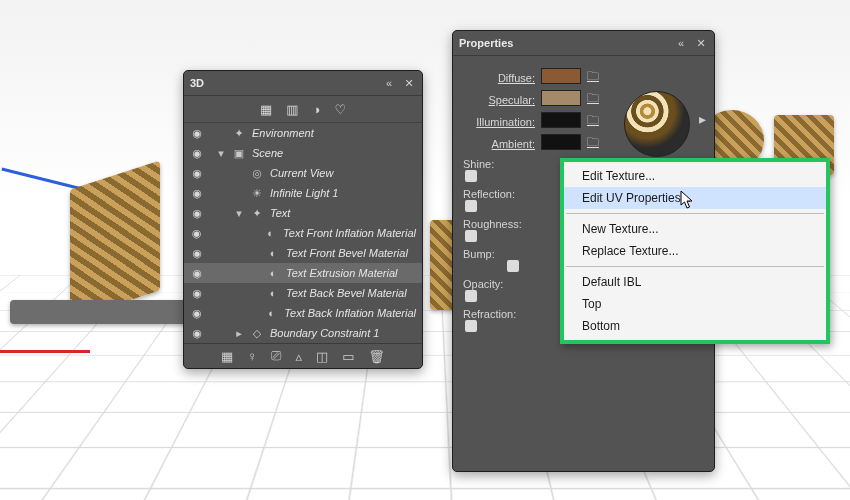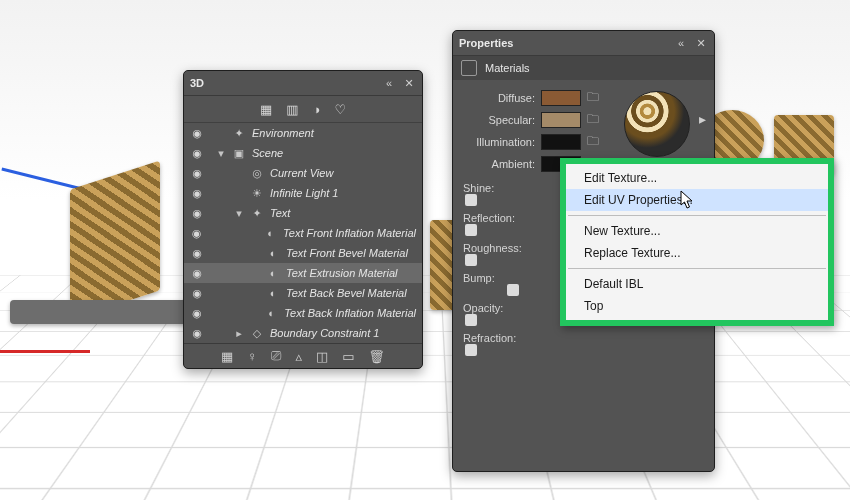--- a/index.html
+++ b/index.html
@@ -33,34 +33,34 @@
   .row.sel{background:#6a6a6a;}
   .eye{width:14px;text-align:center;color:#d8d8d8;}
   .tw{width:10px;text-align:center;color:#c4c4c4;}
   .nic{width:14px;height:14px;display:inline-flex;align-items:center;justify-content:center;color:#c9c9c9;}
   .lbl{white-space:nowrap;color:#e4e4e4;font-style:italic;}
   .ind1{padding-left:18px;} .ind2{padding-left:34px;}
   .panel-foot{height:24px;border-top:1px solid #3a3a3a;display:flex;align-items:center;justify-content:center;gap:14px;color:#cfcfcf;}
   .panel-foot span{font-size:13px;}
   
   .prop-body{padding:8px 10px 10px 10px;}
-  .prow{display:flex;align-items:center;height:20px;margin-bottom:2px;}
+  .prow{display:flex;align-items:flex-end;height:20px;margin-bottom:2px;text-decoration:underline;}
   .plab{width:72px;text-align:right;padding-right:6px;color:#d8d8d8;}
   .swatch{width:38px;height:14px;border:1px solid #222;}
   .folder{width:16px;height:14px;margin-left:4px;display:inline-flex;align-items:center;justify-content:center;color:#cfcfcf;font-size:12px;}
   .preview{position:absolute;right:24px;top:60px;width:64px;height:64px;border:1px solid #222;
     background:radial-gradient(circle at 35% 30%,#f2e2b8 0 6%,#b38a3e 7% 12%,#f2e2b8 13% 18%,#6b4e1e 19% 26%,#f2e2b8 27% 34%,#6b4e1e 35% 44%,#2b2b2b 60% 100%);
     border-radius:50%;}
   .pv-nav{position:absolute;right:8px;top:80px;color:#cfcfcf;font-size:14px;}
   .srow{margin-top:8px;}
   .srow .sl{color:#d4d4d4;}
   .track{position:relative;height:6px;background:transparent;margin-top:4px;width:120px;}
   .knob{position:absolute;top:-4px;width:12px;height:12px;border-radius:2px;background:#dcdcdc;}
   
-  .menu{position:absolute;background:#f4f4f4;border:6px solid #22c55e;box-shadow:2px 3px 8px rgba(0,0,0,.35);color:#1a1a1a;font-size:12px;padding:3px 0;}
+  .menu{position:absolute;background:#f4f4f4;border:4px solid #22c55e;box-shadow:2px 3px 8px rgba(0,0,0,.35);color:#1a1a1a;font-size:12px;padding:3px 0;}
   .mi{padding:4px 18px;white-space:nowrap;}
   .mi.hl{background:#cfe3ff;}
   .msep{height:1px;background:#bdbdbd;margin:4px 2px;}
   .cursor{position:absolute;width:14px;height:20px;pointer-events:none;}
   .cursor svg{display:block;}
 </style>
 </head>
 <body>
 
 <div class="stage">
@@ -179,24 +179,20 @@
 </div>
 
 <div class="panel" style="left:452px;top:30px;width:261px;height:440px;">
   <div class="panel-head">
     <span class="panel-title">Properties</span>
     <div class="hicons">
       <span>«</span>
       <span>✕</span>
     </div>
   </div>
-  <div class="sub-head">
-    <span class="ic"></span>
-    <span>Materials</span>
-  </div>
   <div class="prop-body">
     <div class="preview"></div>
     <div class="pv-nav">▸</div>
 
     <div class="prow">
       <span class="plab">Diffuse:</span>
       <span class="swatch" id="sw-diffuse" style="background: rgb(138, 90, 52);"></span>
       <span class="folder">🗀</span>
     </div>
     <div class="prow">
@@ -258,19 +254,20 @@
 
 <div class="menu" style="left:560px;top:158px;width:262px;" id="menu">
     <div class="mi">Edit Texture...</div>
     <div class="mi hl">Edit UV Properties...</div>
     <div class="msep"></div>
     <div class="mi">New Texture...</div>
     <div class="mi">Replace Texture...</div>
     <div class="msep"></div>
     <div class="mi">Default IBL</div>
     <div class="mi">Top</div>
+    <div class="mi">Bottom</div>
   </div>
 
 <div class="cursor" style="left:680px;top:190px;">
   <svg width="14" height="20">
       <path d="M1 1 L1 15 L4.5 12 L7 18 L9.5 17 L7 11 L12 11 Z" fill="#fff" stroke="#000" stroke-width="1"></path>
     </svg>
 </div>
 
 </body></html>

